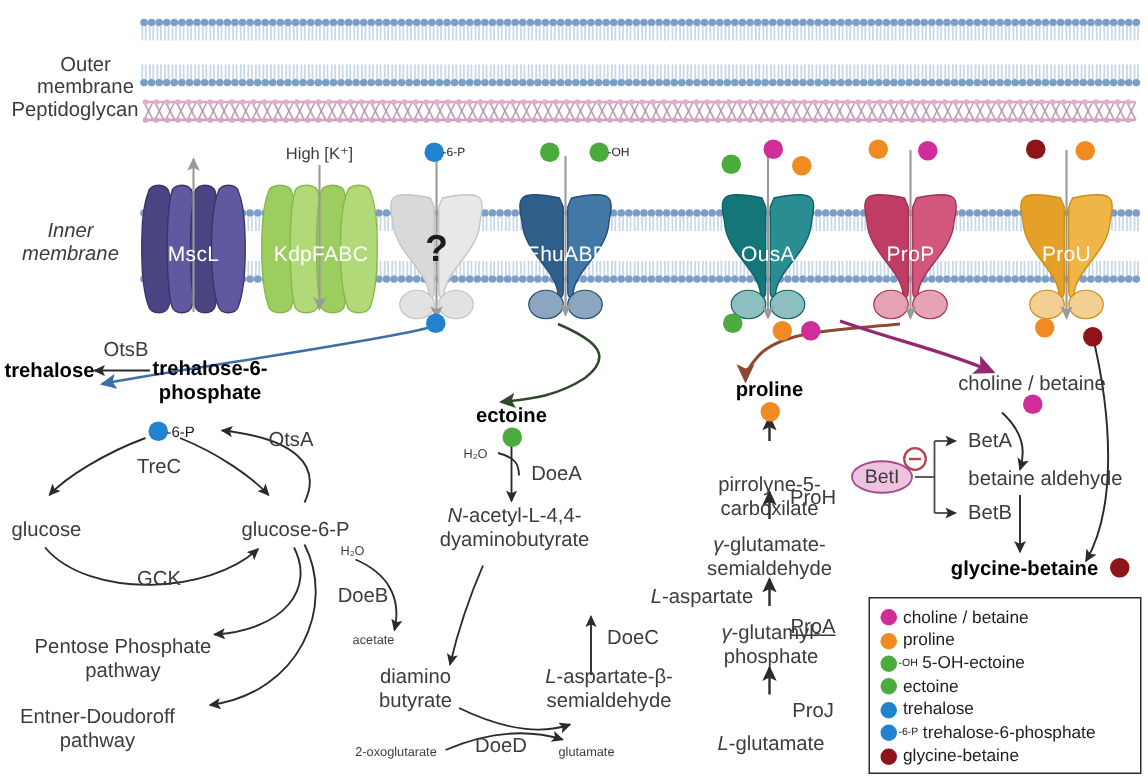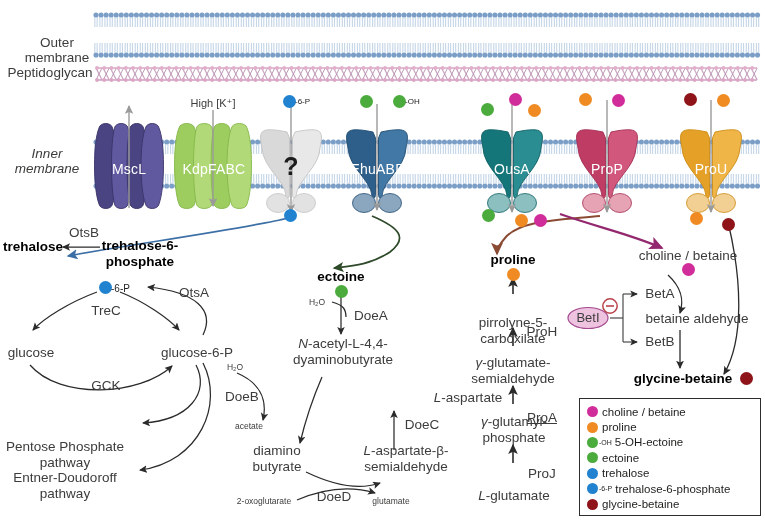--- a/index.html
+++ b/index.html
@@ -1232,21 +1232,21 @@
 <div class="lbl b" style="left:98px;top:238px;width:84px;line-height:1.15;">
   <span>trehalose-6-</span><br><span>phosphate</span>
 </div>
 <div class="dot" style="left:99px;top:281px;width:13px;height:13px;background:#2183d0;"></div>
 <div class="dot-tag" style="left:111px;top:283px;font-size:10px;">-6-P</div>
 <div class="lbl" style="left:172px;top:285px;width:44px;">OtsA</div>
 <div class="lbl" style="left:82px;top:303px;width:48px;">TreC</div>
 <div class="lbl" style="left:2px;top:345px;width:58px;">glucose</div>
 <div class="lbl" style="left:132px;top:345px;width:82px;margin-left:24px;">glucose-6-P</div>
 <div class="lbl" style="left:84px;top:378px;width:44px;">GCK</div>
-<div class="lbl" style="left:0px;top:439px;width:130px;line-height:1.15;">
+<div class="lbl" style="left:0px;top:423px;width:130px;line-height:1.15;padding-left:17px;">
   <span>Pentose Phosphate</span><br><span>pathway</span>
 </div>
 <div class="lbl" style="left:0px;top:470px;width:130px;line-height:1.15;">
   <span>Entner-Doudoroff</span><br><span>pathway</span>
 </div>
 
 <div class="lbl b" style="left:306px;top:269px;width:70px;">ectoine</div>
 <div class="dot" style="left:335px;top:285px;width:13px;height:13px;background:#4bab3d;"></div>
 <div class="lbl sm" style="left:304px;top:298px;width:26px;">H₂O</div>
 <div class="lbl" style="left:348px;top:308px;width:46px;">DoeA</div>

